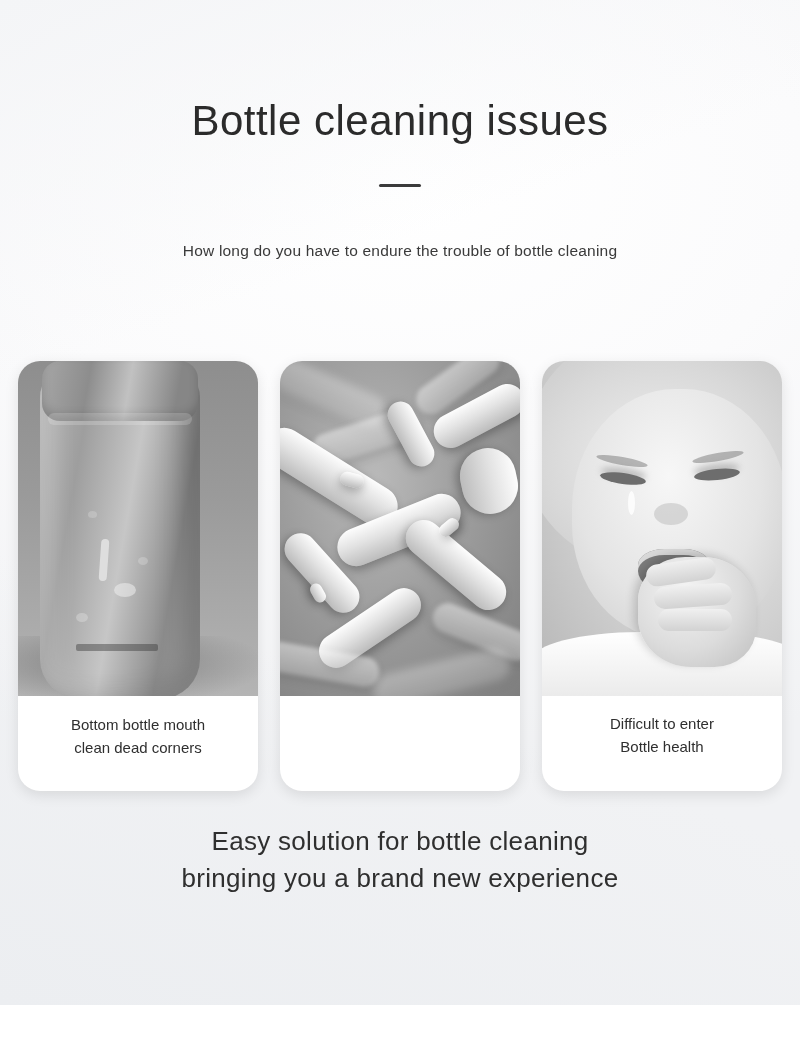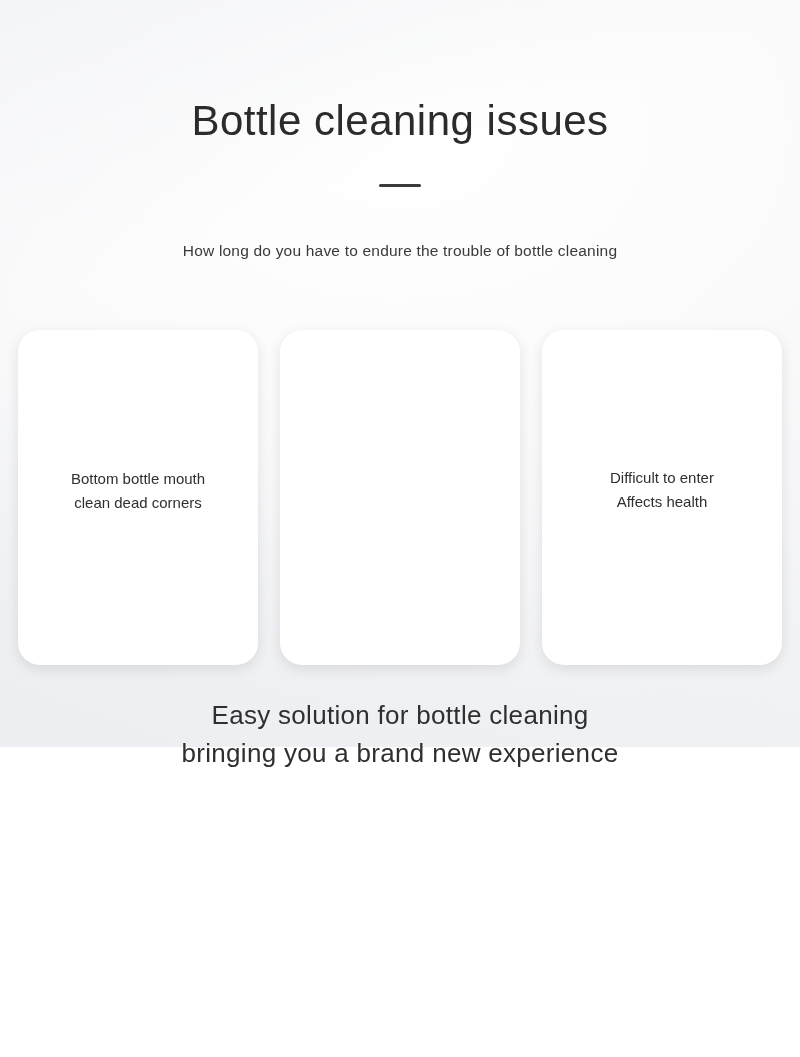--- a/index.html
+++ b/index.html
@@ -8,21 +8,21 @@
     height: 1057px;
   }
   body {
     font-family: "Liberation Sans", sans-serif;
     background: #ffffff;
     position: relative;
     overflow: hidden;
   }
   .page {
     width: 800px;
-    height: 747px;
+    height: 1005px;
     position: relative;
     background:
       radial-gradient(ellipse 900px 600px at 50% 18%, #ffffff 0%, #fbfbfc 45%, #f1f2f4 100%);
   }
   .page:before {
     content: "";
     position: absolute;
     left: 0; top: 0; right: 0; bottom: 0;
     background: linear-gradient(160deg, #f4f5f7 0%, rgba(255,255,255,0) 30%),
                 linear-gradient(20deg, #eceef1 0%, rgba(255,255,255,0) 35%);
@@ -65,21 +65,22 @@
     margin-top: 70px;
     padding: 0 18px;
   }
   .card {
     width: 241px;
     background: #ffffff;
     border-radius: 22px;
     box-shadow: 0 4px 14px rgba(0,0,0,0.10);
     overflow: hidden;
     display: flex;
-    flex-direction: row;
+    flex-direction: column;
+    margin-top: 31px;
   }
   .card-photo {
     height: 335px;
     position: relative;
     overflow: hidden;
     filter: grayscale(100%);
   }
   .card-caption {
     flex: 1;
     display: flex;
@@ -348,21 +349,21 @@
           <div class="tear"></div>
           <div class="nose"></div>
           <div class="mouth"></div>
           <div class="shirt"></div>
           <div class="hand"></div>
           <div class="finger f1"></div>
           <div class="finger f2"></div>
           <div class="finger f3"></div>
         </div>
         <div class="card-caption">Difficult to enter
-Affects health</div>
+Bottle health</div>
       </div>
 
     </div>
 
     <div class="footer">Easy solution for bottle cleaning
 bringing you a brand new experience</div>
 
   </div>
 </div>
 

